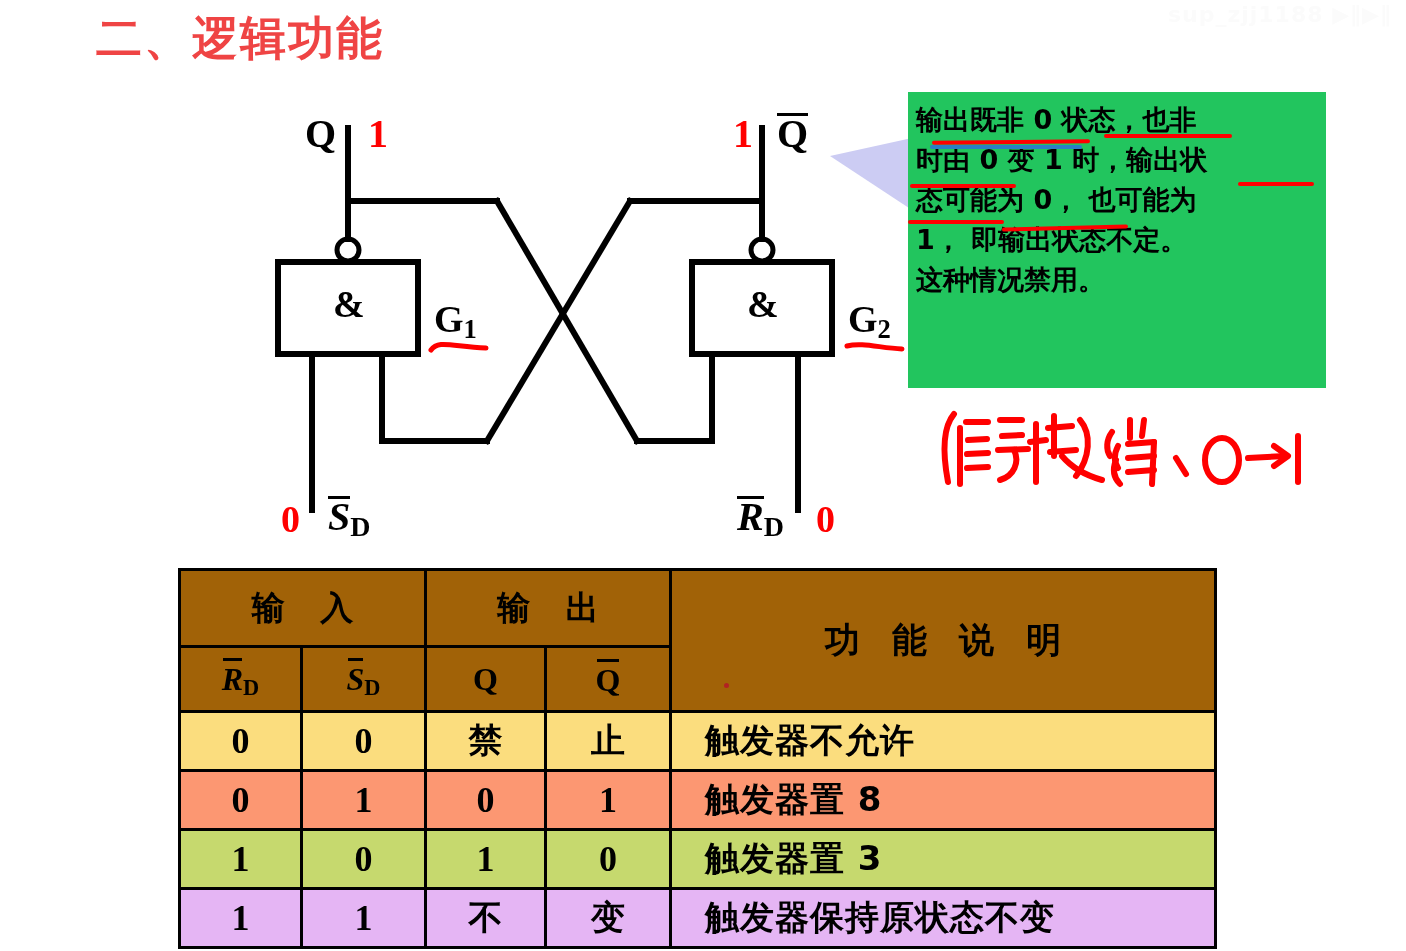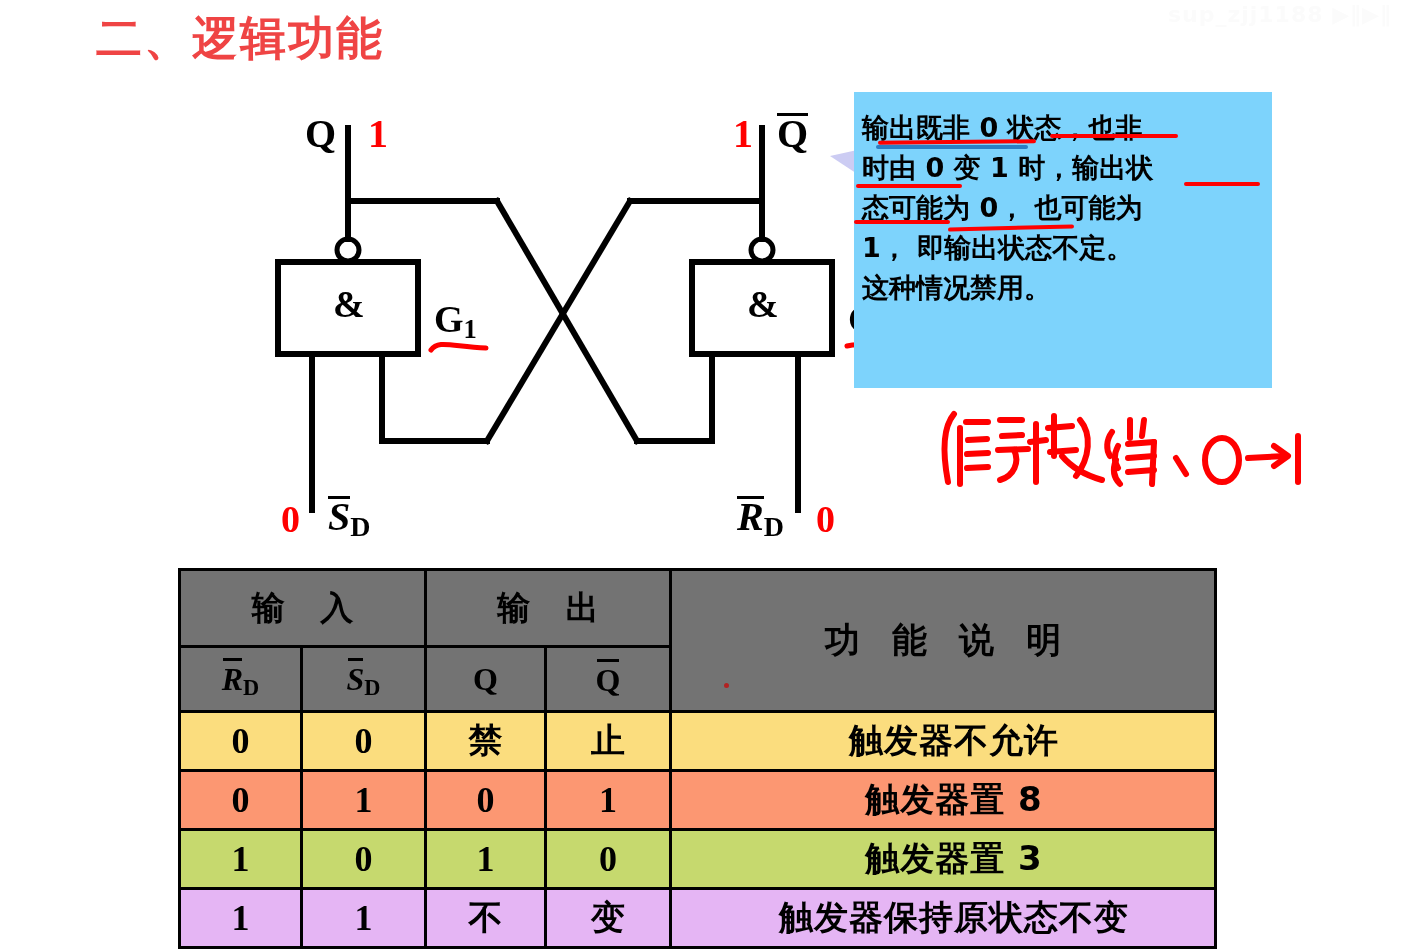--- a/index.html
+++ b/index.html
@@ -85,27 +85,27 @@
     font-size: 0.70em;
     vertical-align: -0.22em;
     font-style: normal;
     font-weight: bold;
   }
   .ital { font-style: italic; }
 
   
   #callout {
     position: absolute;
-    left: 854px;
+    left: 908px;
     top: 92px;
     width: 418px;
     height: 296px;
-    background: #7dd3fc;
+    background: #22c55e;
     box-sizing: border-box;
-    padding: 16px 6px 0 8px;
+    padding: 8px 6px 0 8px;
   }
   #callout-text {
     font-family: "DejaVu Sans", "Liberation Sans", sans-serif;
     font-size: 27px;
     font-weight: bold;
     color: #000;
     line-height: 40px;
     letter-spacing: 0px;
     text-align: justify;
     word-break: break-all;
@@ -140,21 +140,21 @@
   }
 
   
   #truth-table {
     position: absolute;
     left: 178px;
     top: 568px;
     width: 1036px;
     border-collapse: collapse;
     table-layout: fixed;
-    background: #737373;
+    background: #a16207;
   }
   #truth-table td {
     border: 3px solid #000;
     text-align: center;
     vertical-align: middle;
     font-family: "DejaVu Sans", "Liberation Sans", sans-serif;
     font-weight: bold;
     color: #000;
     padding: 0;
   }
@@ -178,22 +178,22 @@
   #truth-table .cell {
     height: 56px;
     font-size: 34px;
   }
   #truth-table .num {
     font-family: "Liberation Serif", "DejaVu Serif", serif;
     font-size: 36px;
   }
   #truth-table .desc {
     font-size: 34px;
-    text-align: center;
-    padding-left: 22px;
+    text-align: left;
+    padding-left: 33px;
     letter-spacing: 1px;
   }
   .red-dot {
     position: absolute;
     left: 52px;
     bottom: 22px;
     width: 5px;
     height: 5px;
     background: #b22222;
     border-radius: 50%;

